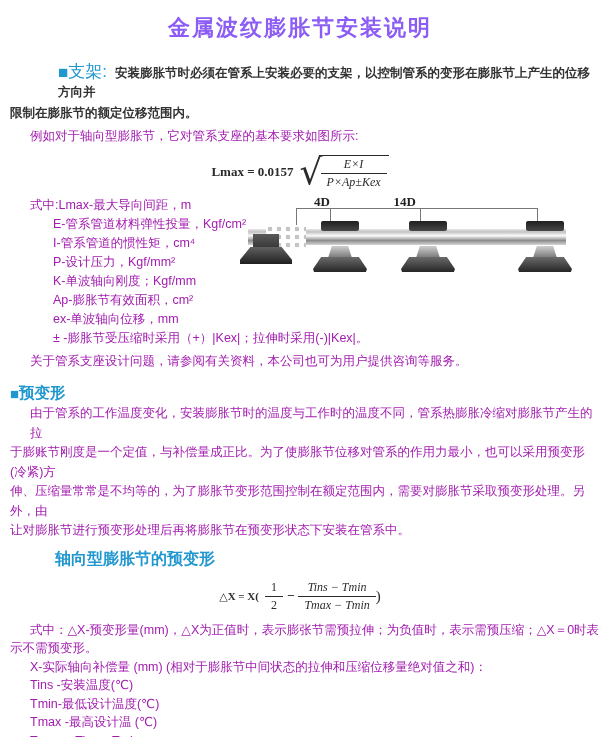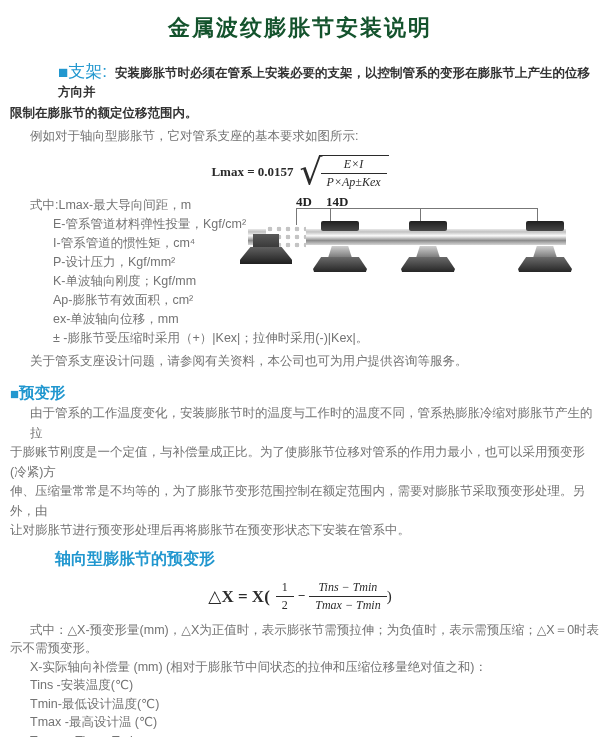--- a/index.html
+++ b/index.html
@@ -5,25 +5,25 @@
   * { box-sizing: border-box; }
   html,body { margin:0; padding:0; }
   body {
     width:600px; height:737px; background:#ffffff; overflow:hidden;
     font-family:"Liberation Sans","DejaVu Sans",sans-serif;
     color:#3a3a3a; position:relative;
   }
   #page { position:relative; width:600px; height:737px; }
 
   .doc-title {
-    text-align:center; font-size:22px; font-weight:bold; color:#14532d;
+    text-align:center; font-size:22px; font-weight:bold; color:#8b5cf6;
     letter-spacing:2px; margin:0; padding-top:13px;
   }
 
-  .cnline { font-size:12.5px; line-height:19px; color:#737373; }
+  .cnline { font-size:12.5px; line-height:19px; color:#a21caf; }
 
   
   .sec-head-line { margin:17px 0 0 58px; font-size:12.5px; }
   .marker-blue { color:#2197cf; font-size:17px; vertical-align:-1px; }
   .sec-head-blue { color:#2197cf; font-size:17px; font-weight:normal; margin-right:8px; }
   .bold-txt { font-weight:bold; color:#333; }
 
   .l-10 { margin-left:10px; }
   .l-30 { margin-left:30px; }
   .mt-2 { margin-top:2px; }
@@ -34,21 +34,21 @@
   .f1 { margin:8px 0 6px 0; }
   .f-lhs { font-weight:bold; font-size:13px; vertical-align:middle; margin-right:6px; }
   .sqrt-wrap { display:inline-block; vertical-align:middle; white-space:nowrap; }
   .sqrt-sym { display:inline-block; vertical-align:middle; font-size:36px; line-height:36px; font-weight:400; font-family:"DejaVu Sans",sans-serif; color:#2b2b2b; }
   .sqrt-body { display:inline-block; vertical-align:middle; border-top:1.6px solid #2b2b2b; margin-left:-4px; padding:1px 2px 0 2px; }
   .frac { display:inline-block; vertical-align:middle; text-align:center; font-size:12px; }
   .frac .fnum { display:block; padding:0 6px 1px 6px; border-bottom:1.2px solid #2b2b2b; }
   .frac .fden { display:block; padding:1px 6px 0 6px; }
   .ital { font-style:italic; }
   .f2 { margin:10px 0 8px 0; }
-  .f2 .f-lhs, .f3 .f-lhs { font-size:17px;margin-top:22px; }
+  .f2 .f-lhs, .f3 .f-lhs { font-size:11px;margin-top:22px; }
   .f-op { vertical-align:middle; font-size:13px; margin:0 4px; font-weight:bold; }
   .f-close { vertical-align:middle; font-size:15px; }
 
   
   .defs-wrap { position:relative; margin-top:5px; }
   .defs .def-line { margin-left:30px; line-height:19px; font-size:12.5px; }
   .defs .def-line:not(:first-child) { padding-left:23px; }
 
   
   .blue-h2 { color:#2197cf; font-size:15.5px; font-weight:bold; }
@@ -56,21 +56,21 @@
   .axial-head { margin:8px 0 0 55px; font-size:16px; }
 
   .para .cnline { margin-left:10px; line-height:19.5px; }
   .para .cnline:first-child { margin-left:30px; }
 
   .notes .cnline { margin-left:30px; line-height:18.5px; }
   .notes .no-indent { margin-left:10px; }
 
   
   .diagram { position:absolute; left:248px; top:194px; width:332px; height:96px; }
-  .dim-label { position:absolute; top:0; text-align:left; font-family:"Liberation Serif","DejaVu Serif",serif; font-weight:bold; font-size:13px; color:#222; }
+  .dim-label { position:absolute; top:0; text-align:right; font-family:"Liberation Serif","DejaVu Serif",serif; font-weight:bold; font-size:13px; color:#222; }
   .dim-line { position:absolute; top:14px; left:48px; width:241px; border-top:1px solid #777; }
   .tick { position:absolute; top:14px; width:0; border-left:1px solid #777; height:17px; }
   .pipe { position:absolute; left:0; top:35px; width:318px; height:16px;
     background:linear-gradient(to bottom,#e9e9e9 0%,#c2c2c2 18%,#fafafa 42%,#8d8d8d 72%,#d6d6d6 100%);
   }
   .bellows { position:absolute; left:18px; top:31px; width:40px; height:25px; background-color:#ffffff;
     background-image:radial-gradient(circle at 4px 4px,#c4c4c4 2.1px,rgba(0,0,0,0) 2.6px);
     background-size:9px 8px;
   }
   .support { position:absolute; top:27px; width:56px; height:56px; }

